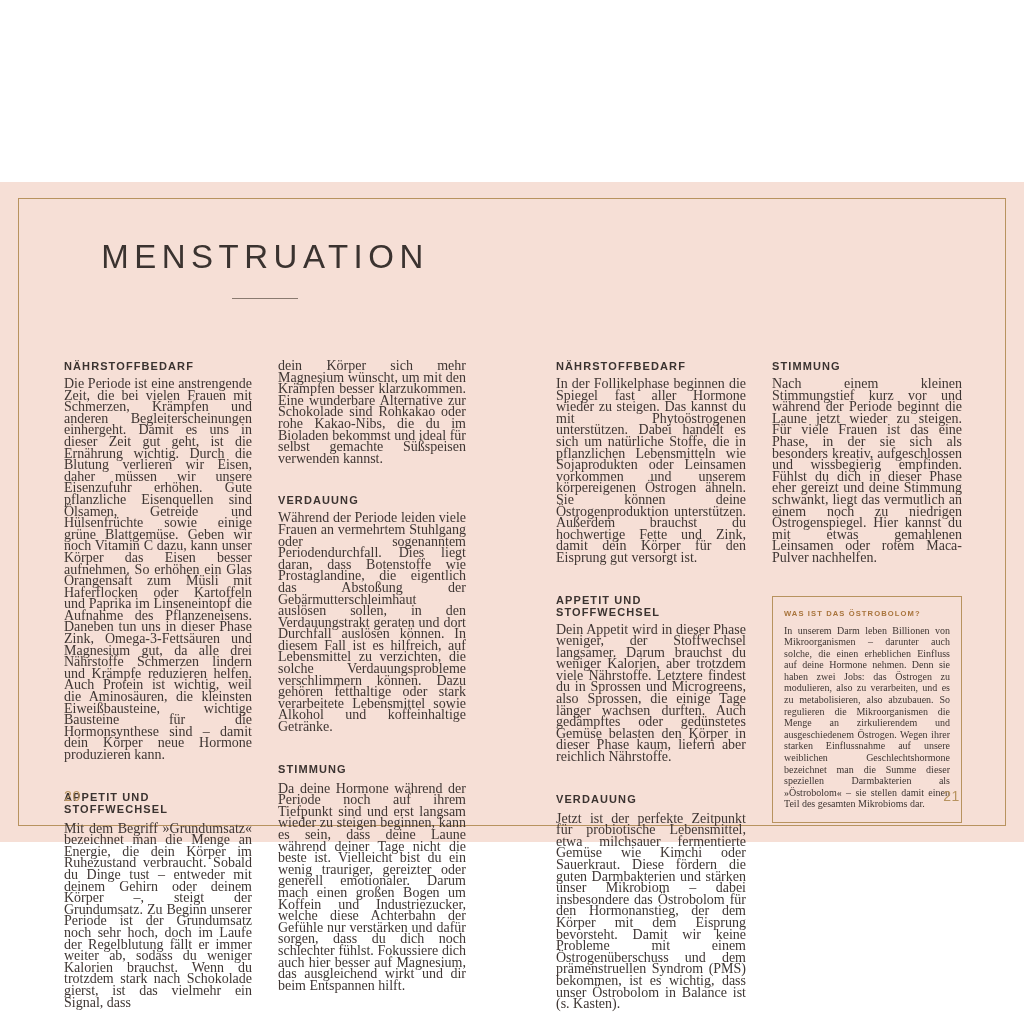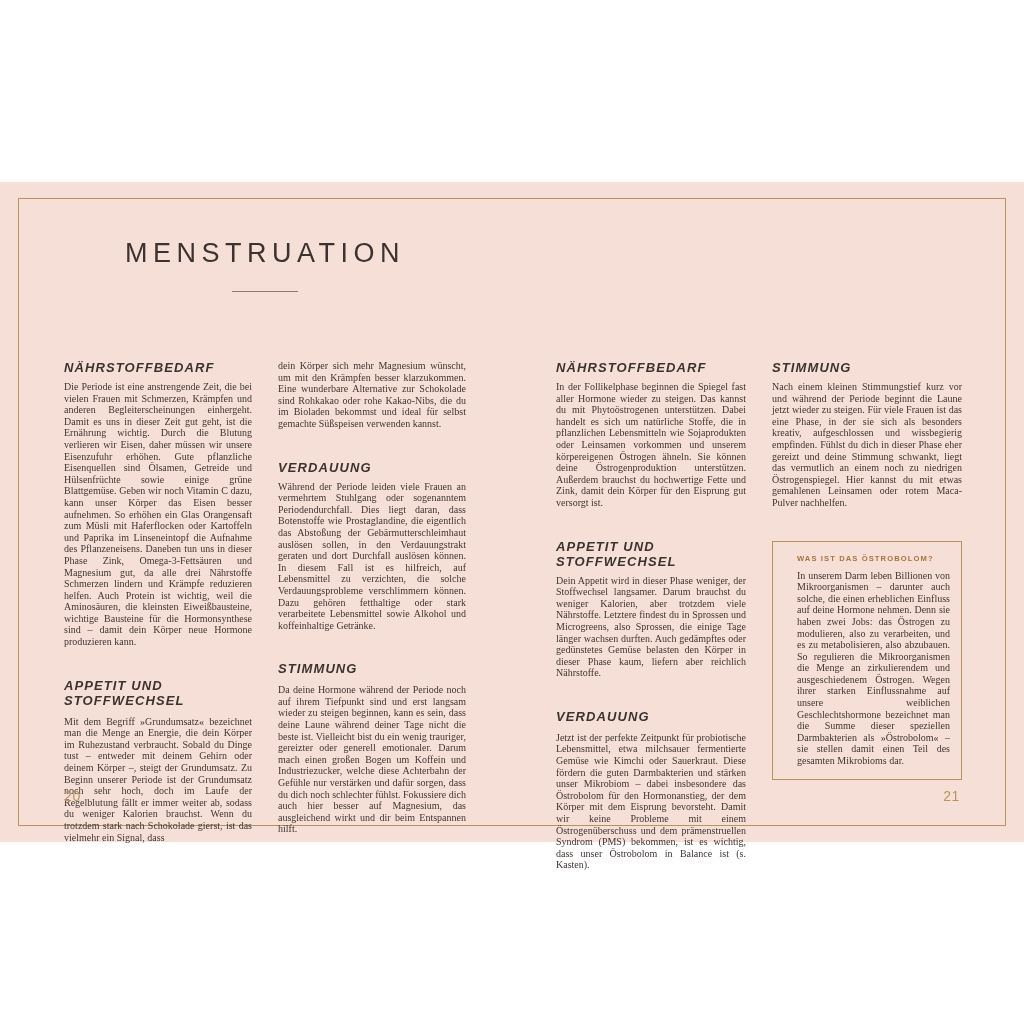--- a/index.html
+++ b/index.html
@@ -39,21 +39,21 @@
     bottom: 16px;
     box-sizing: border-box;
   }
   .page-left  { left: 18px;  width: 494px; }
   .page-right { left: 512px; width: 494px; }
 
   .page-title {
     text-align: center;
     font-family: "Liberation Sans", sans-serif;
     font-weight: 300;
-    font-size: 27px;
+    font-size: 33px;
     letter-spacing: 5.5px;
     color: #3b3330;
     margin-top: 40px;
   }
   .title-rule {
     width: 66px;
     height: 1px;
     background: #8a7a70;
     margin: 22px auto 0 auto;
   }
@@ -67,45 +67,44 @@
     gap: 26px;
   }
   .col {
     width: 50%;
     box-sizing: border-box;
   }
   .page-right .columns { left: 44px; right: 44px; }
 
   h3.section-head {
     font-family: "Liberation Sans", sans-serif;
-    font-size: 13px;
+    font-size: 11px;
     font-weight: 700;
     letter-spacing: 1.1px;
     color: #3b3330;
     margin: 0 0 6px 0;
     text-transform: uppercase;
-    font-style: italic;
   }
   h3.section-head.spaced { margin-top: 30px; }
 
   p.body {
     font-family: "Liberation Serif", serif;
-    font-size: 10px;
+    font-size: 14px;
     line-height: 11.6px;
     text-align: justify;
     margin: 0 0 9px 0;
     color: #3f3633;
     hyphens: auto;
   }
   p.body:last-child { margin-bottom: 0; margin-top: 8px; }
 
   .sidebar-box {
     margin-top: 32px;
     border: 1px solid #b8935f;
-    padding: 11px 11px 12px 24px;
+    padding: 11px 11px 12px 11px;
     box-sizing: border-box;
   }
   .sidebar-box h4 {
     font-family: "Liberation Sans", sans-serif;
     font-size: 7.6px;
     font-weight: 700;
     letter-spacing: 1.1px;
     color: #a8743c;
     margin: 0 0 6px 0;
     line-height: 11px;

